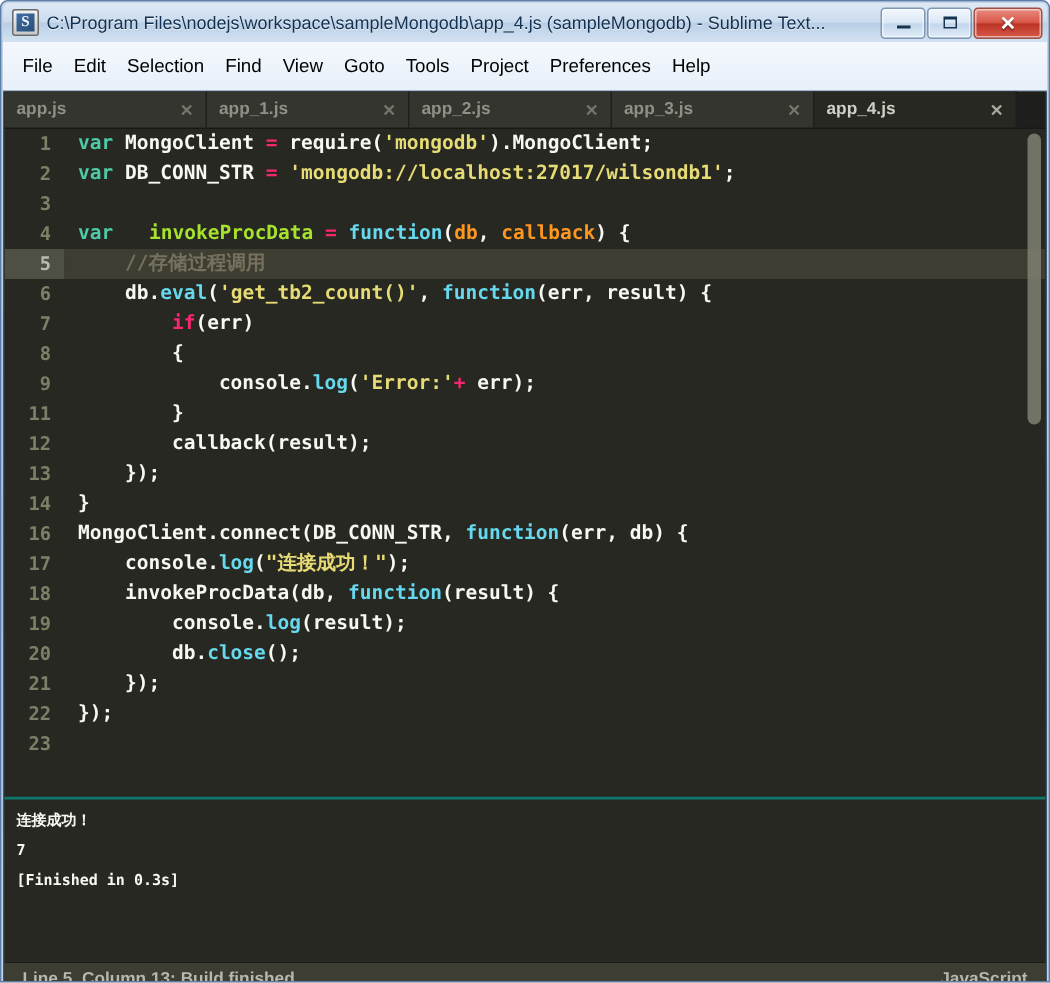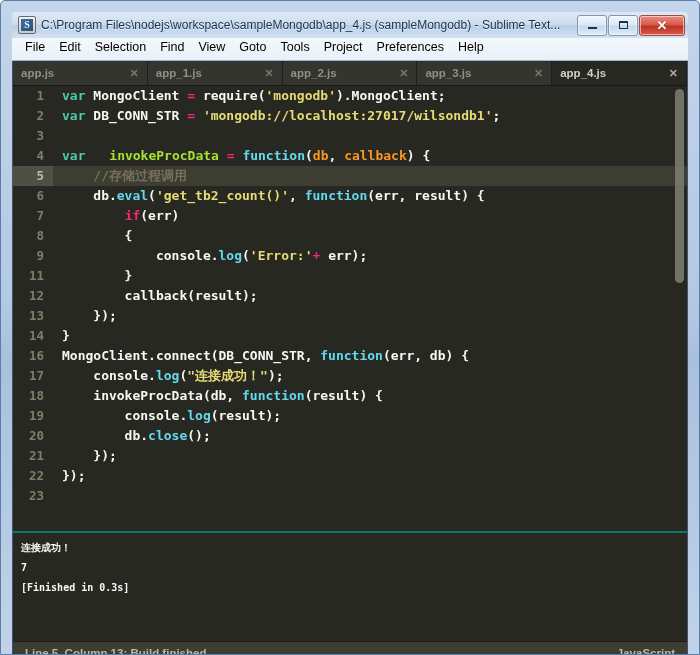--- a/index.html
+++ b/index.html
@@ -16,21 +16,21 @@
 
   
   #window {
     position: relative;
     width: 700px;
     height: 655px;
     box-sizing: border-box;
     background: linear-gradient(to bottom, #c3d5ea 0%, #b4c9e3 45%, #a9c0dd 55%, #c0d3e8 100%);
     border: 1px solid #5c7da6;
     border-radius: 5px 5px 0 0;
-    padding: 11px;
+    padding: 1px;
     overflow: hidden;
   }
 
   
   #titlebar {
     position: relative;
     height: 26px;
     display: flex;
     align-items: center;
     background: linear-gradient(to bottom, #dfe9f5 0%, #cbdcee 48%, #b9cfe6 52%, #d3e2f2 100%);
@@ -118,23 +118,23 @@
   .winbtn.close .glyph {
     color: #ffffff;
     font-size: 13px;
     font-weight: bold;
     font-family: "Liberation Sans", sans-serif;
     text-shadow: 0 1px 1px rgba(0,0,0,0.4);
   }
 
   
   #menubar {
-    height: 23px;
-    display: flex;
-    align-items: flex-start;
+    height: 33px;
+    display: flex;
+    align-items: center;
     background: linear-gradient(to bottom, #f4f8fd 0%, #e8f0f9 100%);
     border-bottom: 1px solid #9fb4cd;
     padding-left: 6px;
     box-sizing: border-box;
   }
   .menu-item {
     font-size: 12.5px;
     color: #000000;
     padding: 2px 7px;
     cursor: default;

